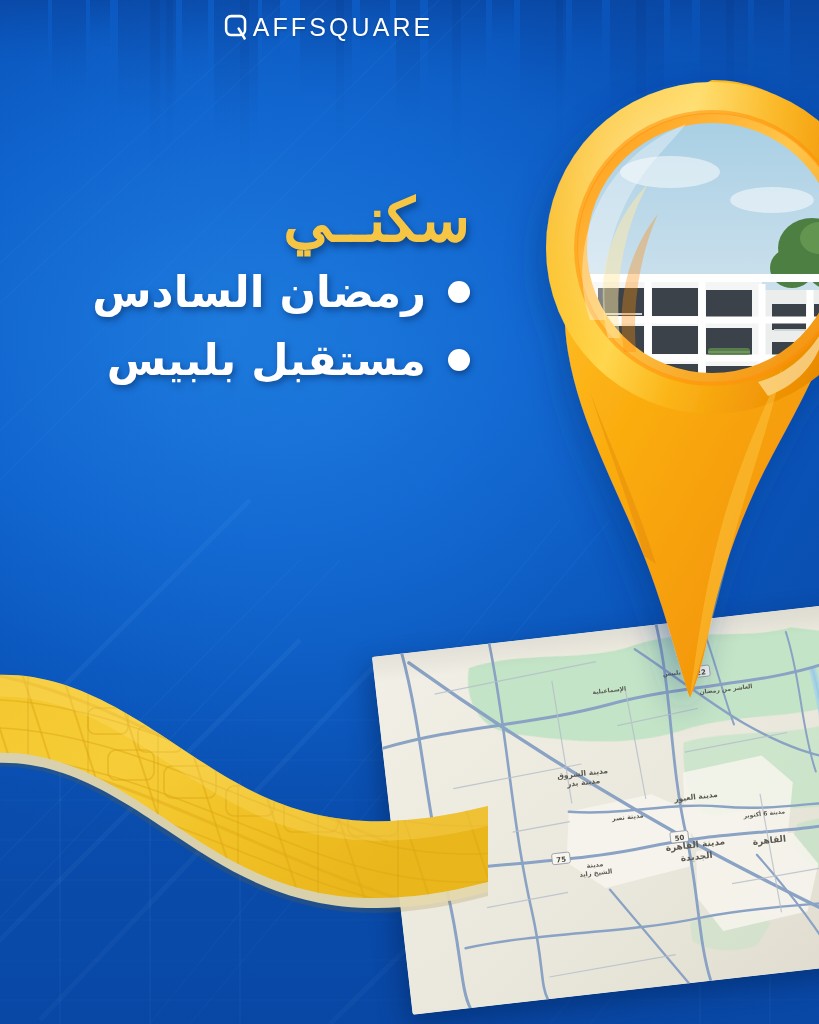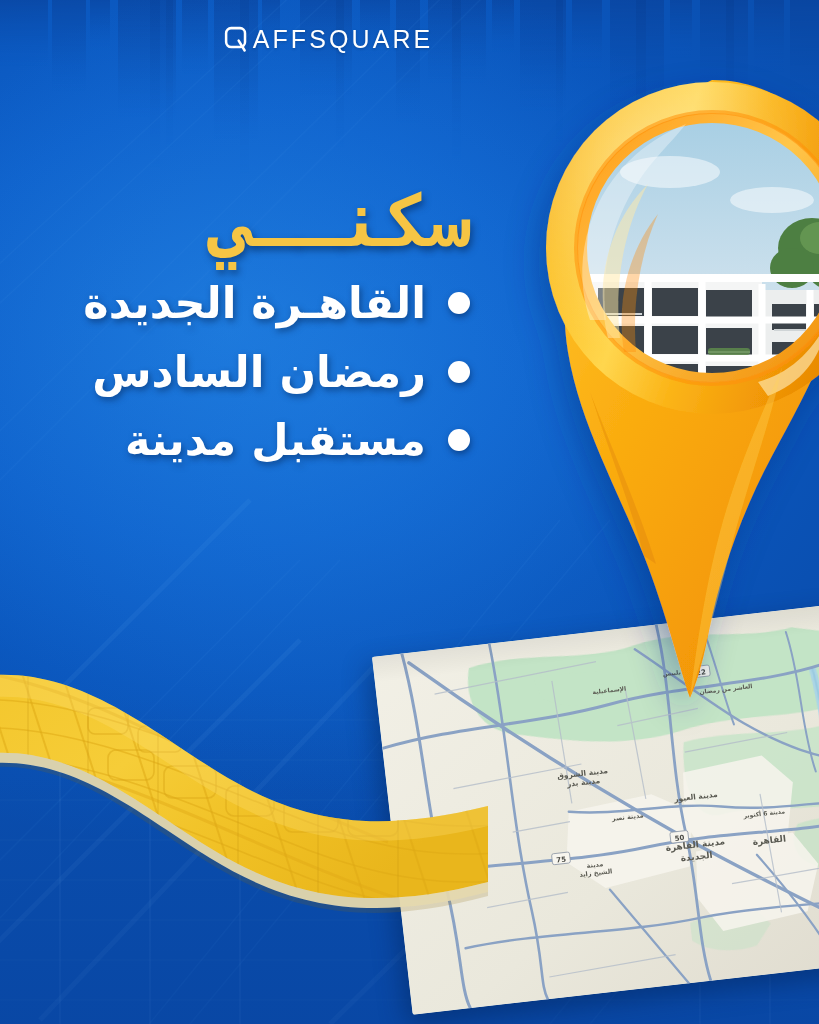--- a/index.html
+++ b/index.html
@@ -26,40 +26,40 @@
     position:absolute; inset:0; pointer-events:none;
     background:radial-gradient(ellipse 760px 700px at 40% 38%, rgba(40,140,235,.30) 0%, rgba(10,80,180,0) 62%);
   }
   .bg-bottom-shade {
     position:absolute; left:0; bottom:0; width:819px; height:330px; pointer-events:none;
     background:linear-gradient(180deg, rgba(6,62,150,0) 0%, rgba(7,60,148,.40) 100%);
   }
 
   
   #logo {
-    position:absolute; left:0; top:26px; width:657px;
+    position:absolute; left:0; top:14px; width:657px;
     display:flex; align-items:center; justify-content:center; gap:2px;
     z-index:40;
   }
   #logo .mark { width:27px; height:27px; display:block; }
   #logo .wordmark {
     color:#ffffff; font-size:25px; letter-spacing:3.1px; font-weight:400;
     font-family:"Liberation Sans",sans-serif; line-height:1;
     text-shadow:0 1px 3px rgba(0,0,0,.22);
   }
 
   
   #copy {
     position:absolute; right:349px; top:193px; z-index:35;
     text-align:right; direction:rtl;
   }
   #headline {
-    color:#f6c544; font-size:72px; line-height:.96; font-weight:700;
+    color:#f6c544; font-size:60px; line-height:.96; font-weight:700;
     letter-spacing:0; white-space:nowrap;
-    font-family:Liberation Mono, monospace;
+    font-family:Liberation Serif, serif;
     text-shadow:2px 4px 7px rgba(3,34,80,.55);
     direction:rtl;
   }
   #bullets { margin-top:18px; list-style:none; }
   #bullets li {
     display:flex; flex-direction:row; align-items:center; justify-content:flex-start;
     gap:22px; margin-bottom:22px; direction:rtl;
   }
   .dot {
     width:22px; height:22px; border-radius:50%; background:#ffffff; flex:0 0 auto;
@@ -515,26 +515,22 @@
       <path d="M15.2 15.2 L21.4 25.4" fill="none" stroke="#ffffff" stroke-width="2.6" stroke-linecap="round"></path>
     </svg>
     <span class="wordmark">AFFSQUARE</span>
   </div>
 
   <div id="copy">
     <div id="headline">سكنــي</div>
     <ul id="bullets">
       <li>
         <span class="dot"></span>
-        <span class="bullet-text">القاهـرة الجديدة</span>
-      </li>
-      <li>
-        <span class="dot"></span>
         <span class="bullet-text">رمضان السادس</span>
       </li>
       <li>
         <span class="dot"></span>
-        <span class="bullet-text">مستقبل مدينة</span>
+        <span class="bullet-text">مستقبل بلبيس</span>
       </li>
     </ul>
   </div>
 
 </div>
 
 </body></html>

